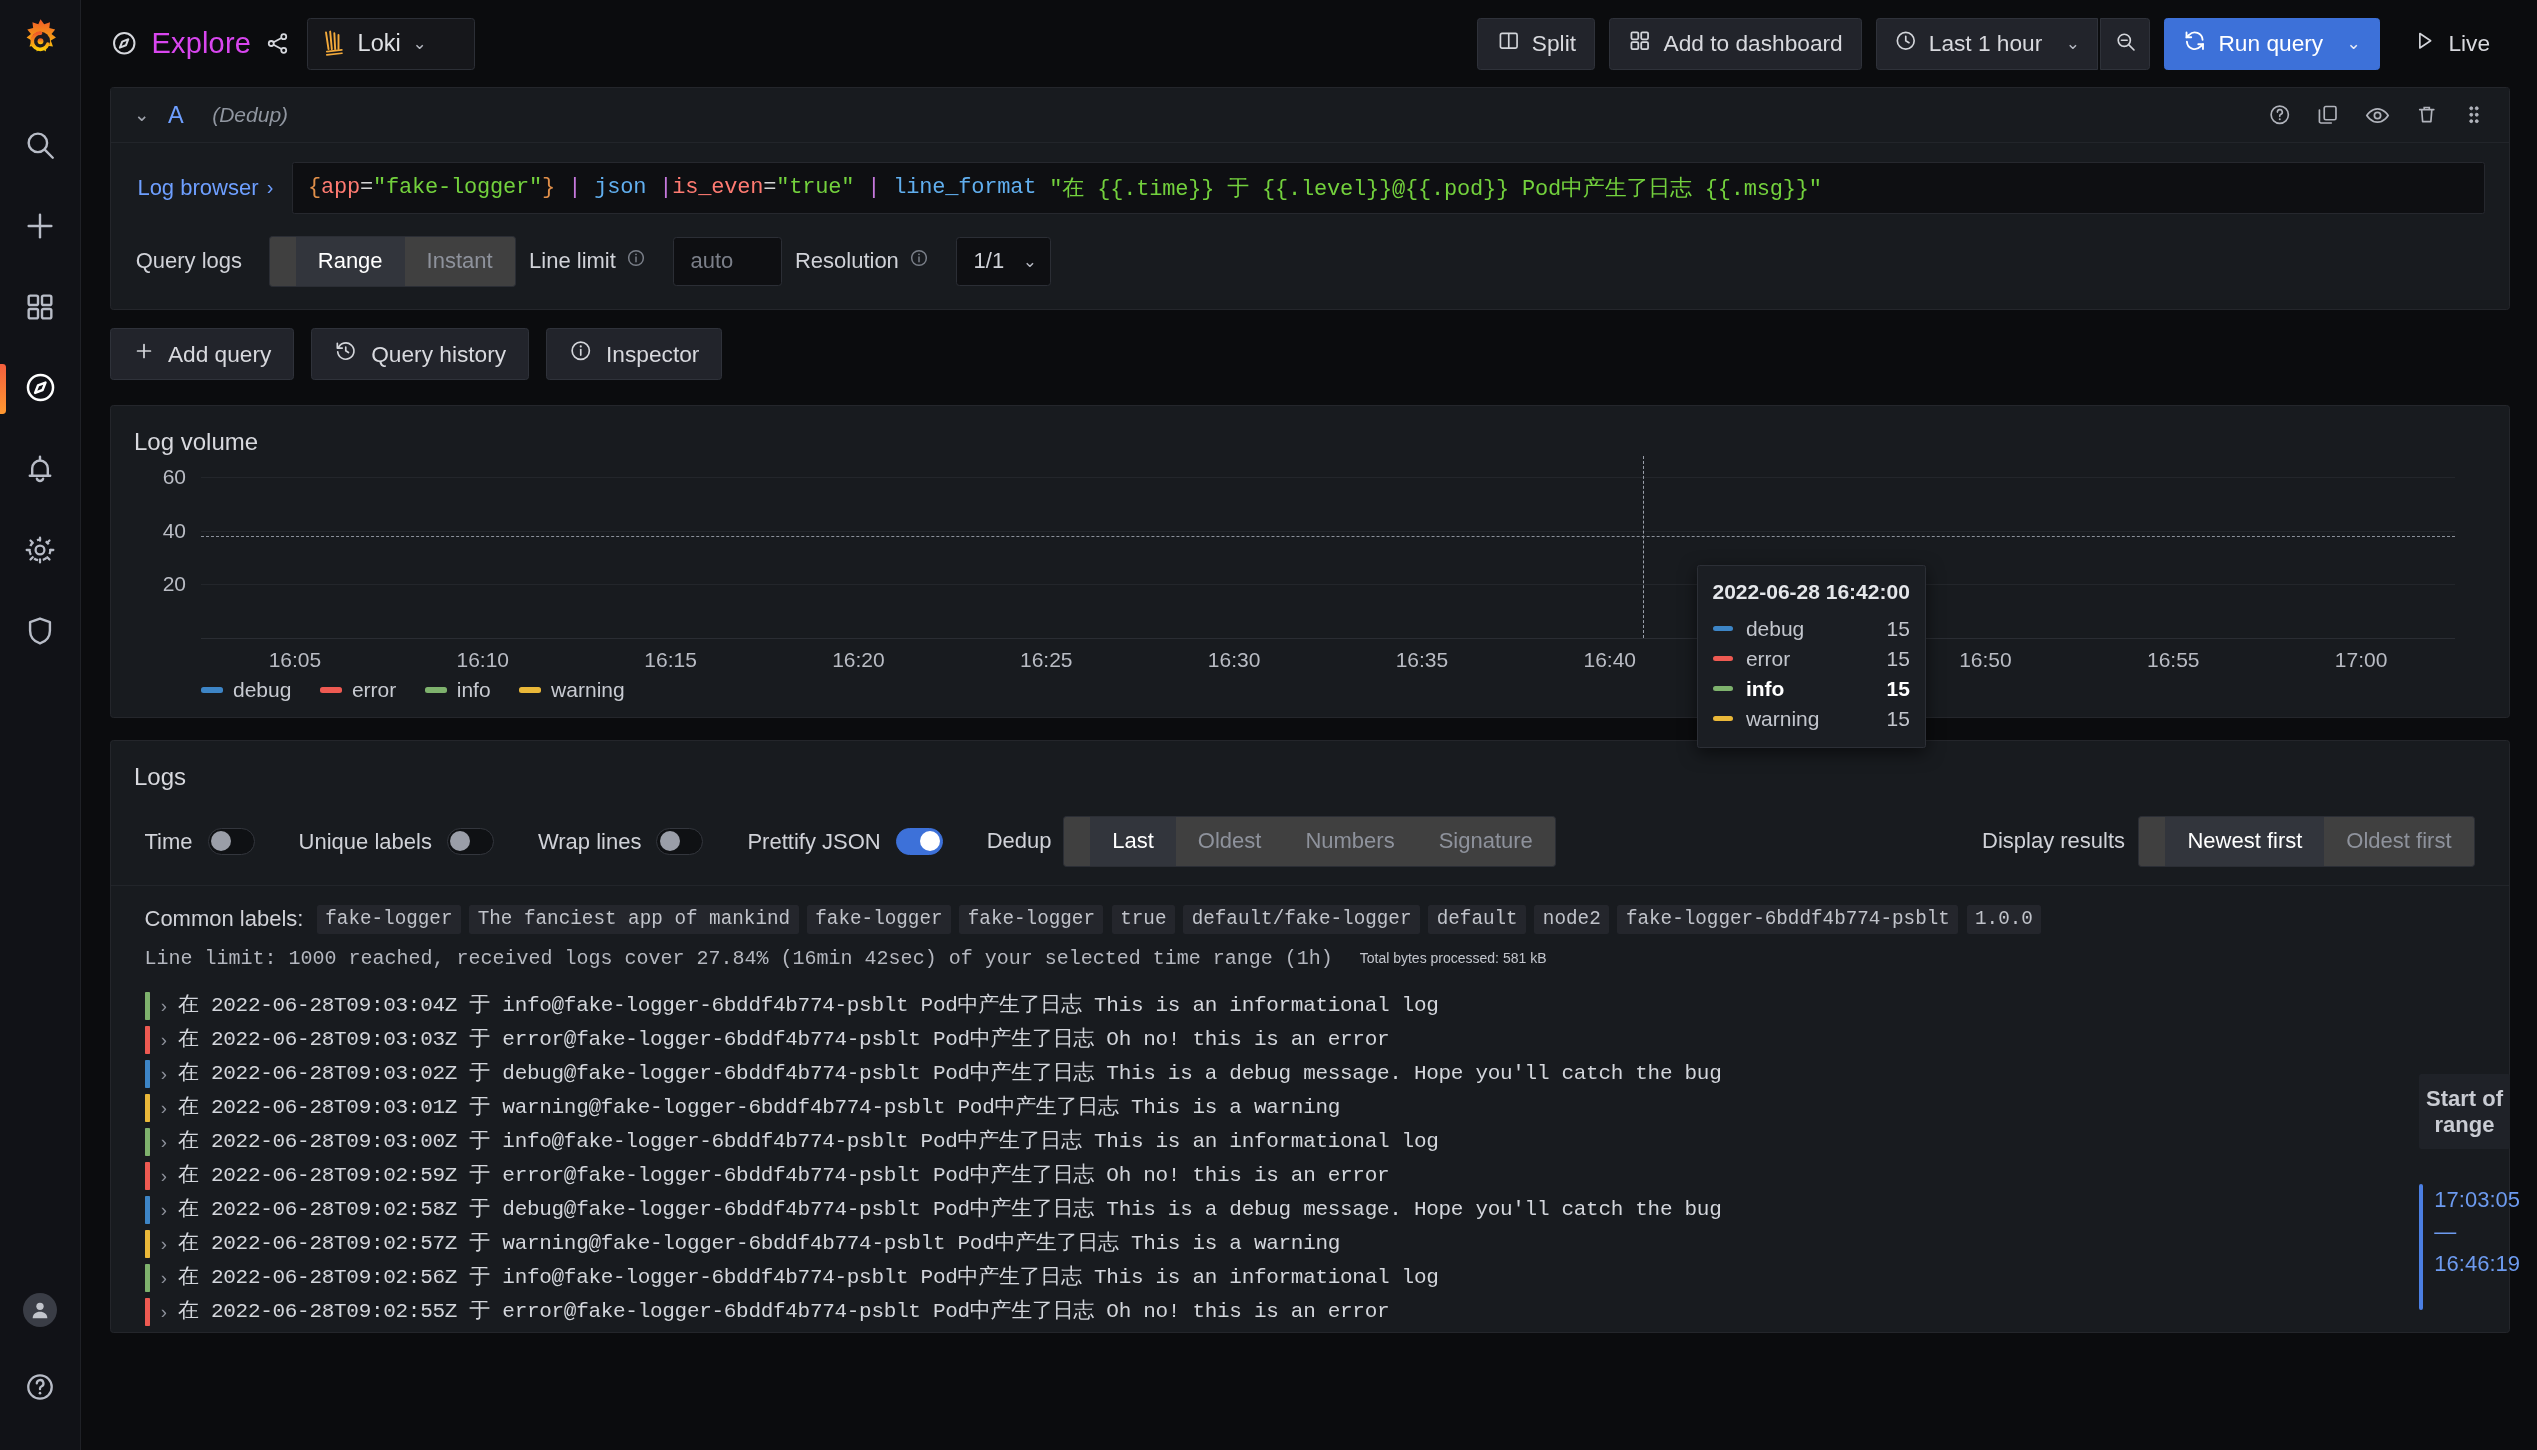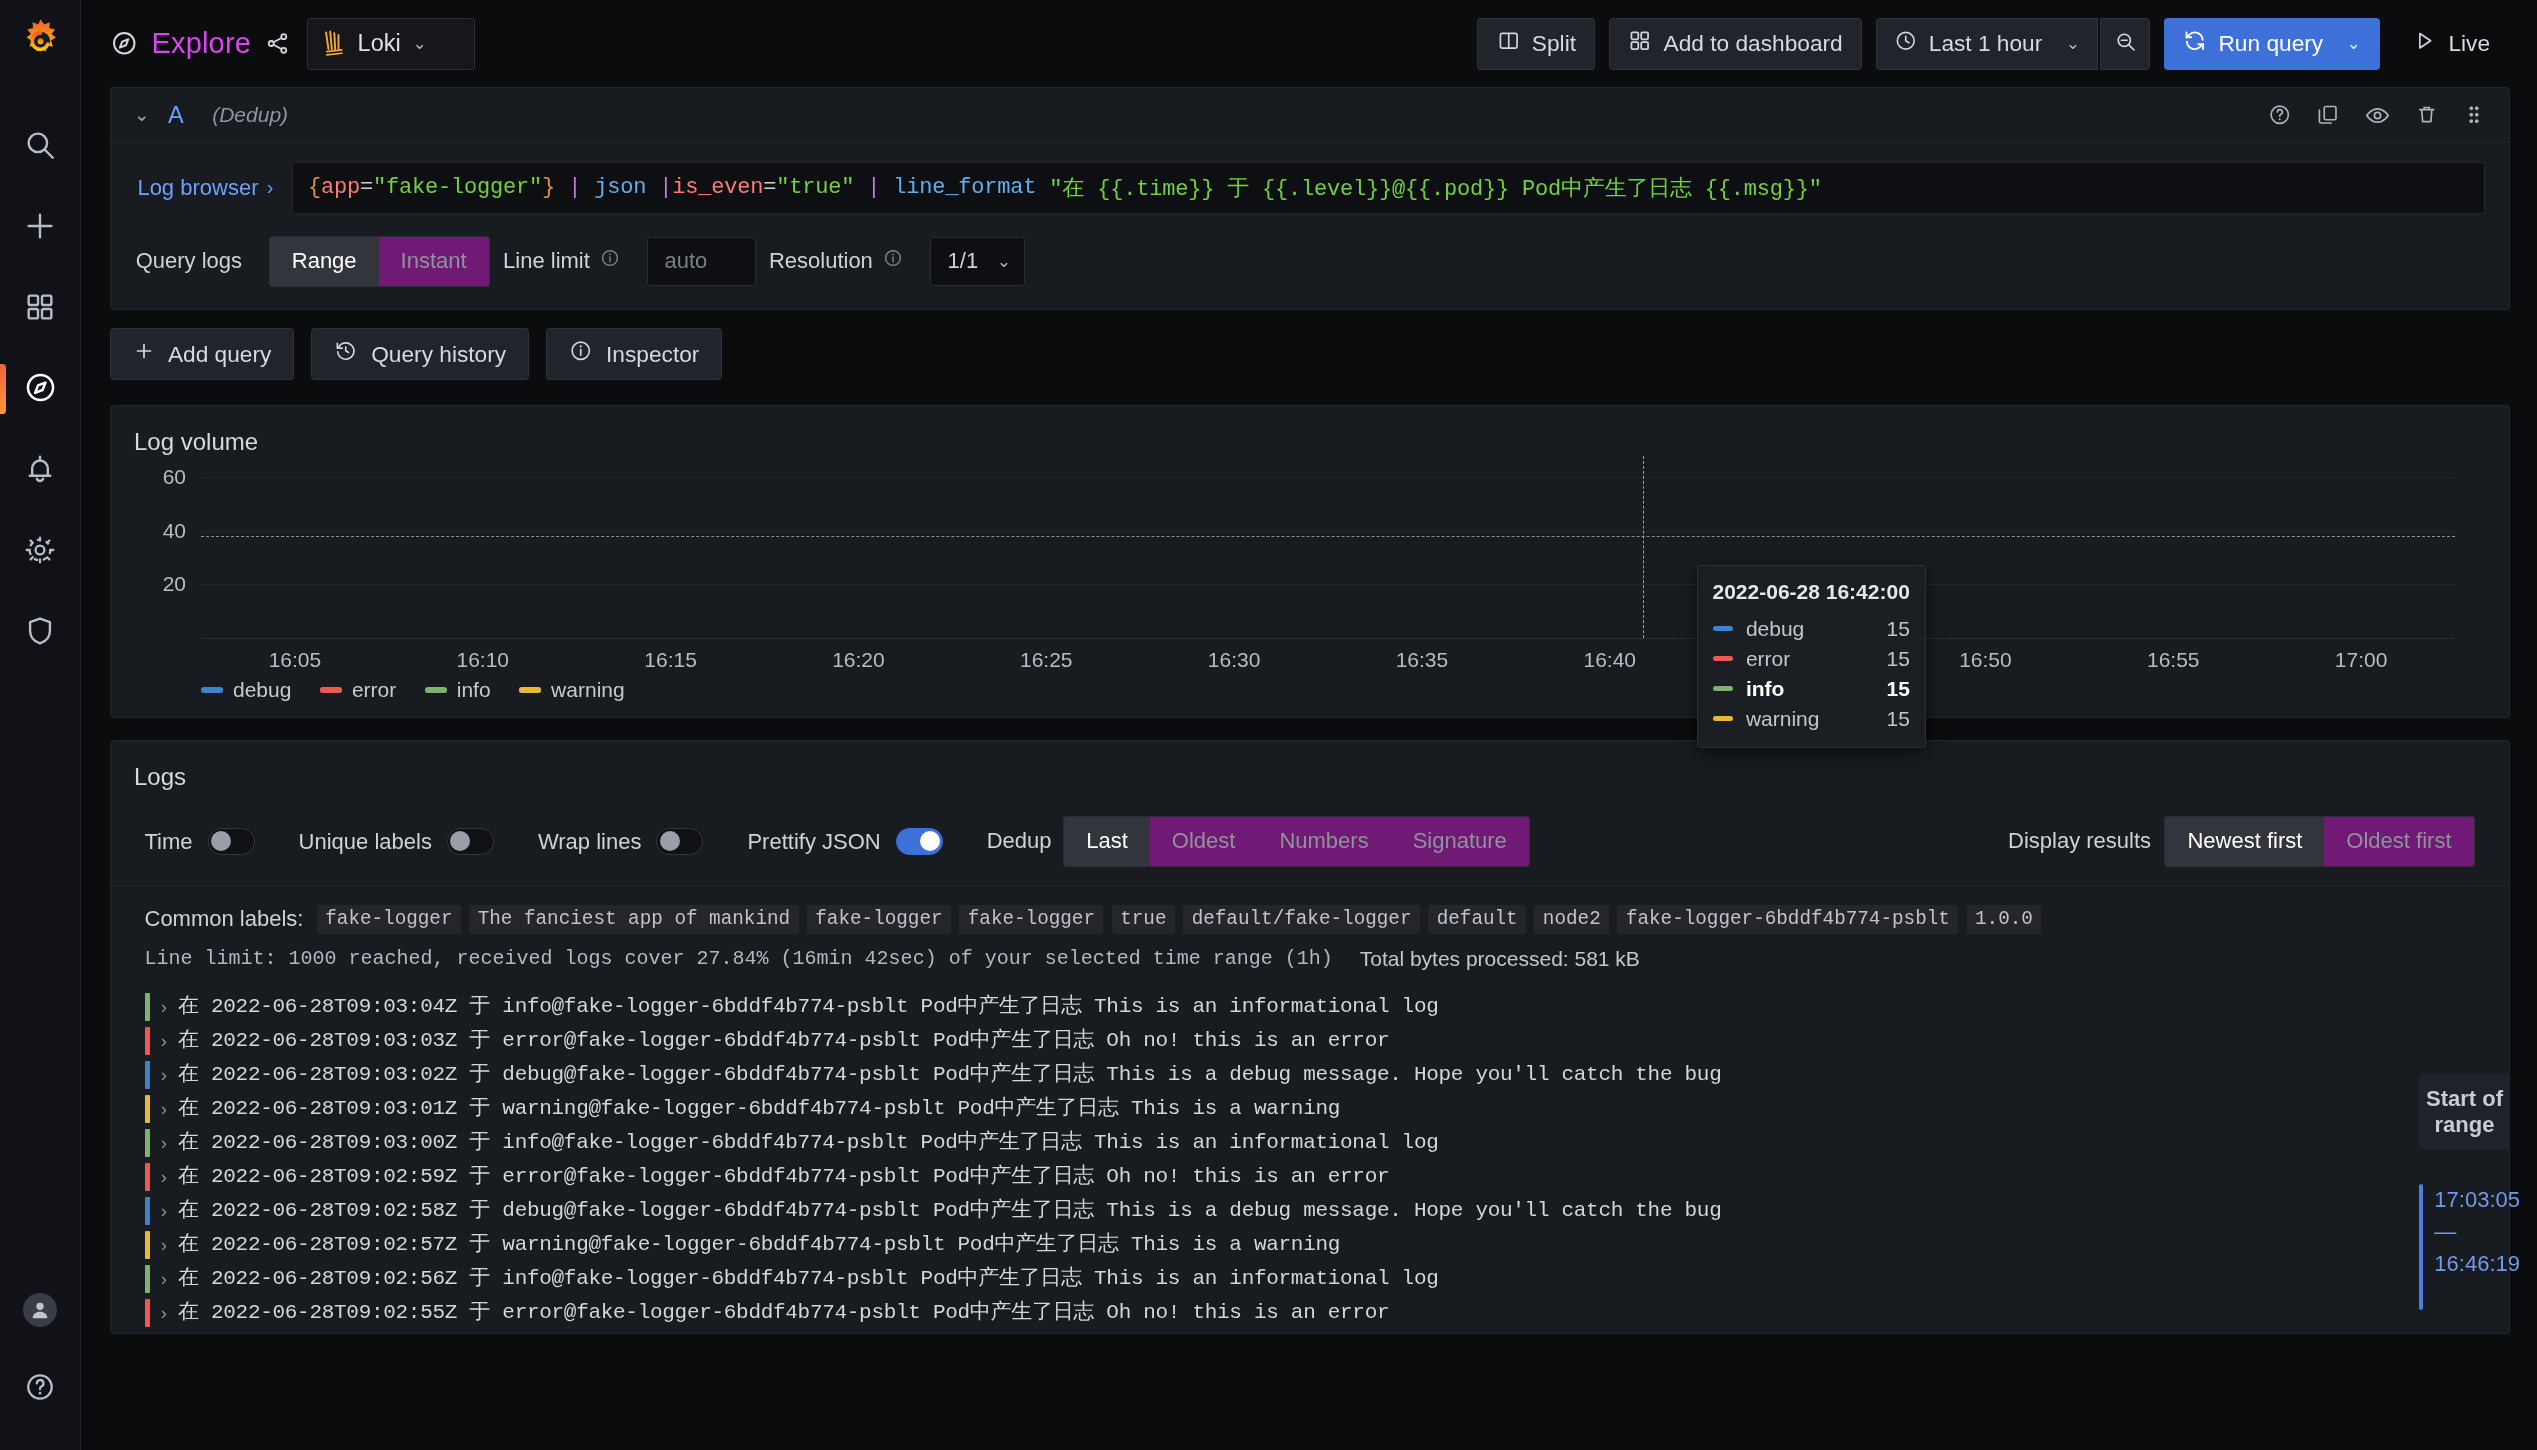--- a/index.html
+++ b/index.html
@@ -130,21 +130,21 @@
   .tk-brace { color: #e08f4a; }
   .tk-label { color: #ff7b72; }
   .tk-eq { color: #d4d4d4; }
   .tk-str { color: #73d13d; }
   .tk-pipe { color: #c678dd; }
   .tk-fn { color: #61afef; }
   .tk-plain { color: #73d13d; }
 
   .options-row { display: flex; align-items: center; gap: 11.7px; margin-top: 22px; }
   .opt-label { font-size: 22px; color: #d0d2d8; padding: 0 15px 0 1.7px; display: flex; align-items: center; gap: 10px; }
-  .radio-group { display: flex; background: #701a75; border: 0.8px solid #2b2e35; border-radius: 3.4px; overflow: hidden; }
+  .radio-group { display: flex; background: #404040; border: 0.8px solid #2b2e35; border-radius: 3.4px; overflow: hidden; padding-left: 26px; }
   .radio-item {
     height: 49px; padding: 0 22px; display: flex; align-items: center;
     font-size: 22px; color: #8e929c; cursor: pointer;
   }
   .radio-item.selected { background: #32353c; color: #ffffff; }
   .text-input {
     height: 49px; background: #0e0f12; border: 0.8px solid #2b2e35; border-radius: 3.4px;
     padding: 0 17px; font-size: 22px; color: #b9bcc4;
     display: flex; align-items: center; min-width: 109px;
     cursor: text;
@@ -224,21 +224,21 @@
   .display-wrap { margin-left: auto; display: flex; align-items: center; gap: 13.4px; }
 
   .meta-wrap { padding: 18.5px 34px 8.4px 34px; }
   .common-labels { display: flex; align-items: center; flex-wrap: wrap; gap: 8.4px; }
   .cl-title { font-size: 22px; color: #d0d2d8; font-weight: 500; margin-right: 5px; white-space: nowrap; }
   .chip {
     background: #24262c; border-radius: 2.5px; padding: 3.4px 8.4px;
     font-family: "Liberation Mono", monospace; font-size: 19.3px; color: #c0c3ca; white-space: nowrap;
   }
   .limit-row { margin-top: 13.4px; display: flex; align-items: center; gap: 27px; font-family: "Liberation Mono", monospace; font-size: 20px; color: #b4b7bf; }
-  .limit-row .bytes { font-family: "Liberation Sans", sans-serif; font-size: 21px; color: #c4c7ce; }
+  .limit-row .bytes { font-family: "Liberation Sans", sans-serif; font-size: 14px; color: #c4c7ce; }
 
   .log-rows { padding: 13.4px 34px 0 34px; }
   .log-row { display: flex; align-items: flex-start; height: 34px; }
   .lvlbar { width: 5px; height: 28.5px; border-radius: 0.8px; flex: 0 0 5px; }
   .exp-chev { width: 28.5px; flex: 0 0 28.5px; text-align: center; color: #8e929c; font-size: 18.5px; cursor: pointer; line-height: 28.5px; }
   .log-text {
     font-family: "Liberation Mono", monospace; font-size: 21px; color: #d3d6dc;
     white-space: nowrap; overflow: hidden; line-height: 28.5px; letter-spacing: -0.3px;
   }
 

